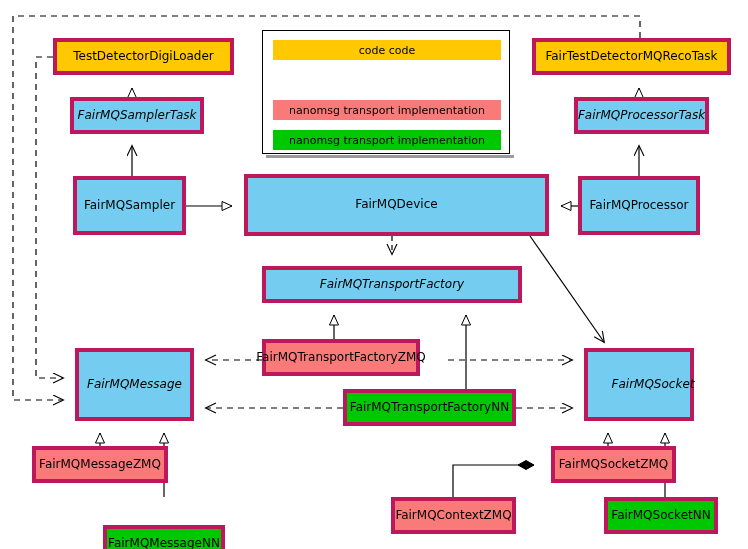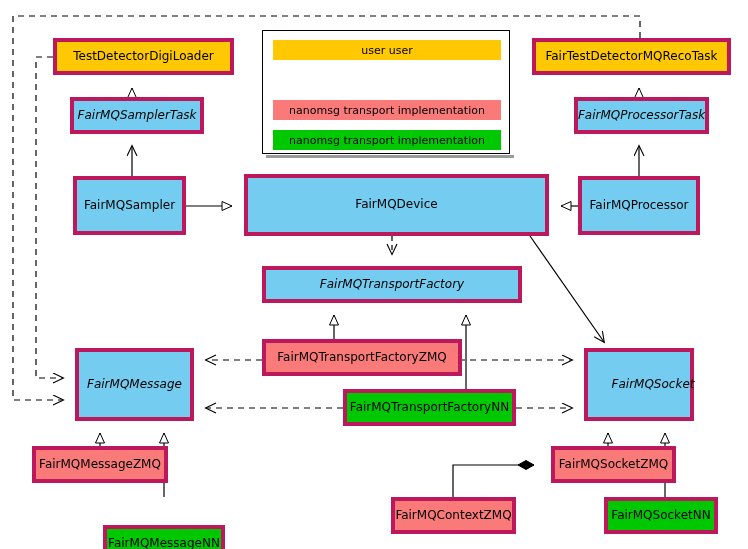--- a/index.html
+++ b/index.html
@@ -138,40 +138,40 @@
 
     <path d="M665,497 L665,433" stroke="#000000" stroke-width="1.2" fill="none" marker-end="url(#hollow-tri)"></path>
 
     <path d="M453,497 L453,465 L534,465" stroke="#000000" stroke-width="1.2" fill="none" marker-end="url(#solid-diamond)"></path>
   </svg>
 
   <div id="legend-shadow"></div>
 
   <div id="legend-box">
     <div class="legend-row" style="top: 9px; background: rgb(255, 200, 0);">
-      <span>user user</span>
+      <span>code code</span>
     </div>
     <div class="legend-row" style="top: 69px; background: rgb(250, 122, 122);">
       <span>nanomsg transport implementation</span>
     </div>
     <div class="legend-row" style="top: 99px; background: rgb(0, 200, 0);">
       <span>nanomsg transport implementation</span>
     </div>
   </div>
 
   <div id="node-layer">
       <div class="node c-user" style="left: 53px; top: 38px; width: 181px; height: 37px;">TestDetectorDigiLoader</div>
       <div class="node c-user" style="left: 532px; top: 38px; width: 199px; height: 37px;">FairTestDetectorMQRecoTask</div>
       <div class="node c-framework abstract" style="left: 70px; top: 97px; width: 134px; height: 37px;">FairMQSamplerTask</div>
       <div class="node c-framework abstract" style="left: 574px; top: 97px; width: 135px; height: 37px;">FairMQProcessorTask</div>
       <div class="node c-framework" style="left: 73px; top: 176px; width: 113px; height: 59px;">FairMQSampler</div>
       <div class="node c-framework" style="left: 244px; top: 174px; width: 305px; height: 62px;">FairMQDevice</div>
       <div class="node c-framework" style="left: 578px; top: 176px; width: 122px; height: 59px;">FairMQProcessor</div>
       <div class="node c-framework abstract" style="left: 262px; top: 266px; width: 260px; height: 37px;">FairMQTransportFactory</div>
-      <div class="node c-zmq" style="left: 262px; top: 339px; width: 200px; height: 37px; text-align: right;">FairMQTransportFactoryZMQ</div>
+      <div class="node c-zmq" style="left: 262px; top: 339px; width: 158px; height: 37px; text-align: right;">FairMQTransportFactoryZMQ</div>
       <div class="node c-nn" style="left: 343px; top: 389px; width: 173px; height: 37px;">FairMQTransportFactoryNN</div>
       <div class="node c-framework abstract" style="left: 75px; top: 348px; width: 119px; height: 73px;">FairMQMessage</div>
       <div class="node c-framework abstract" style="left: 584px; top: 348px; width: 110px; height: 73px; padding-left: 32px;">FairMQSocket</div>
       <div class="node c-zmq" style="left: 32px; top: 446px; width: 136px; height: 37px;">FairMQMessageZMQ</div>
       <div class="node c-nn" style="left: 103px; top: 497px; width: 122px; height: 37px; margin-top: 28px;">FairMQMessageNN</div>
       <div class="node c-zmq" style="left: 551px; top: 446px; width: 125px; height: 37px;">FairMQSocketZMQ</div>
       <div class="node c-zmq" style="left: 391px; top: 497px; width: 125px; height: 37px;">FairMQContextZMQ</div>
       <div class="node c-nn" style="left: 604px; top: 497px; width: 114px; height: 37px;">FairMQSocketNN</div>
     </div>
 

